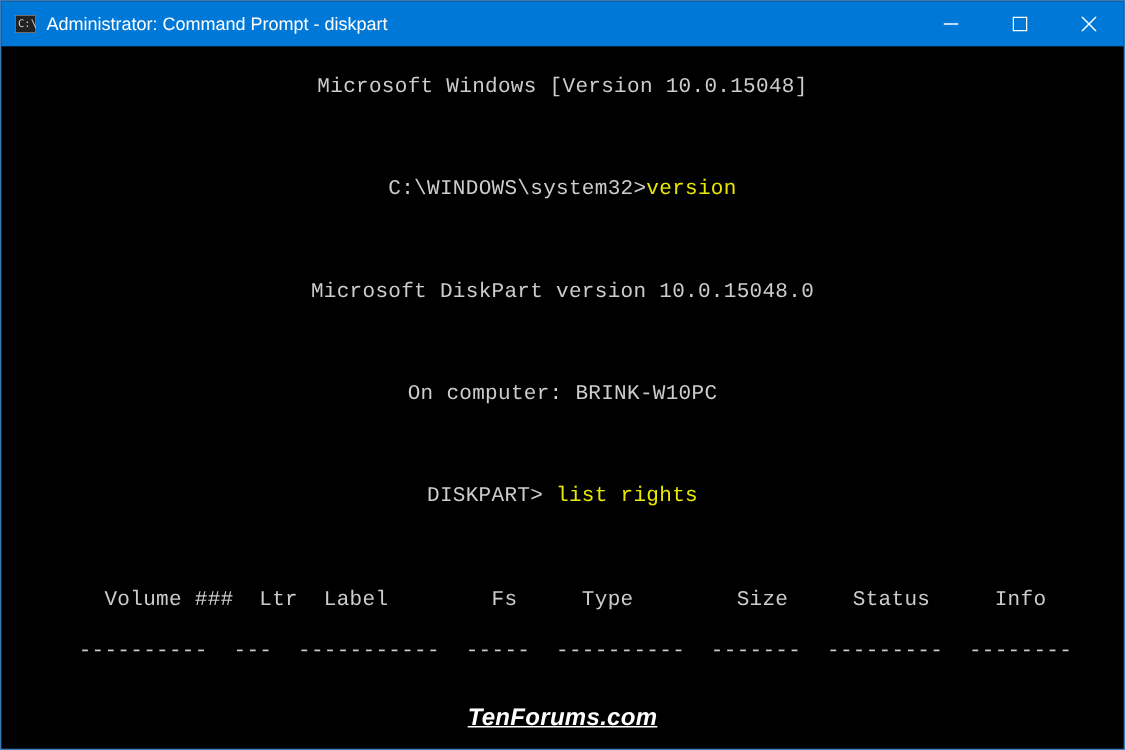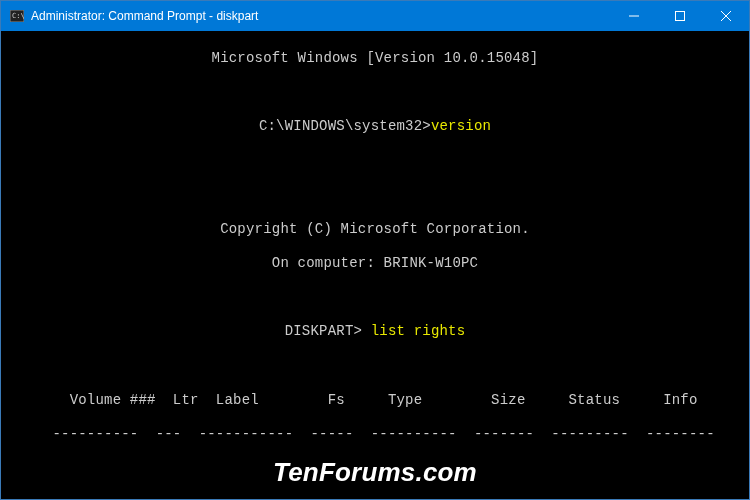--- a/index.html
+++ b/index.html
@@ -59,25 +59,26 @@
     text-align: center;
   }
   .yellow { color: #e8e800; }
   .line { display: block; }
   .watermark {
     position: absolute;
     bottom: 10px;
     left: 50%;
     transform: translateX(-50%);
     font-family: Arial, sans-serif;
-    font-size: 26px;
+    font-size: 16px;
     font-weight: bold;
     font-style: italic;
     color: #fff;
     text-shadow: 1px 1px 2px #000, -1px -1px 2px #000;
+    text-decoration: underline;
   }
 </style>
 </head>
 <body>
 
 <div class="window">
   <div class="titlebar">
     <span class="titlebar-icon">
       <svg width="14" height="12" viewBox="0 0 14 12">
           <rect x="0" y="0" width="14" height="12" fill="#222" stroke="#888" stroke-width="1"></rect>
@@ -102,22 +103,22 @@
           <line x1="10" y1="0" x2="0" y2="10" stroke="#fff" stroke-width="1"></line>
         </svg>
     </div>
   </div>
 
   <div class="terminal">
 <span class="line">Microsoft Windows [Version 10.0.15048]</span>
 <span class="line"> </span>
 <span class="line"><span>C:\WINDOWS\system32&gt;</span><span class="yellow">version</span></span>
 <span class="line"> </span>
+<span class="line">Microsoft DiskPart version 10.0.15048.0</span>
 <span class="line"> </span>
-<span class="line">Copyright (C) Microsoft Corporation.</span>
 <span class="line">On computer: BRINK-W10PC</span>
 <span class="line"> </span>
 <span class="line"><span>DISKPART&gt; </span><span class="yellow">list rights</span></span>
 <span class="line"> </span>
 <span class="line">  Volume ###  Ltr  Label        Fs     Type        Size     Status     Info</span>
 <span class="line">  ----------  ---  -----------  -----  ----------  -------  ---------  --------</span>
 
 
 
 

